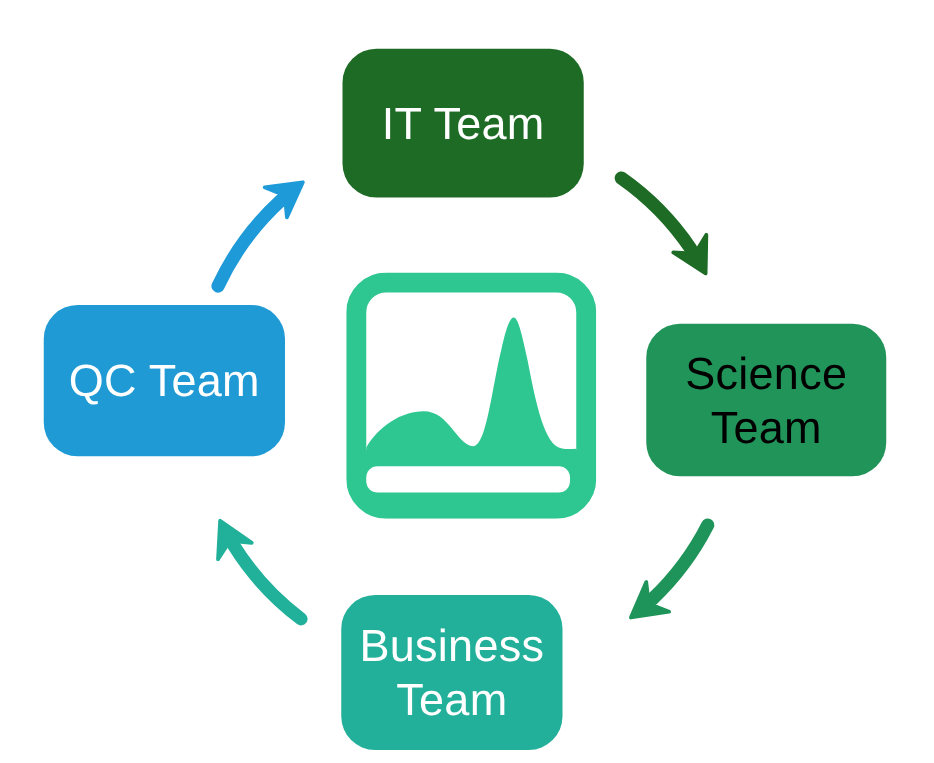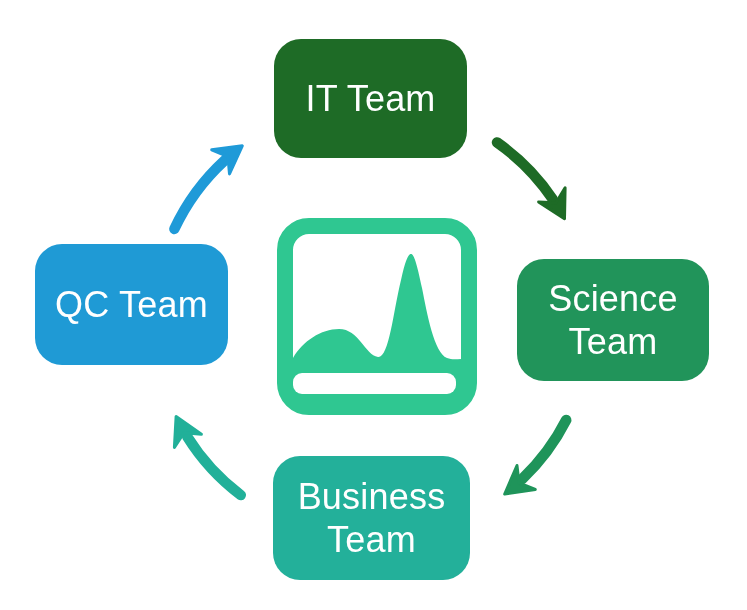--- a/index.html
+++ b/index.html
@@ -23,21 +23,21 @@
     text-align: center;
     border-radius: 27px;
     color: #ffffff;
     font-size: 36px;
     line-height: 1.2;
     letter-spacing: 0.2px;
   }
   .node .lbl { display: block; padding: 0 14px; }
   .node-it       { left: 274px; top: 21px;  width: 193px; height: 119px; }
   .node-science  { left: 517px; top: 241px; width: 192px; height: 122px; }
-  .node-business { left: 273px; top: 438px; width: 197px; height: 124px; }
+  .node-business { left: 273px; top: 458px; width: 177px; height: 124px; }
   .node-qc       { left: 35px;  top: 226px; width: 193px; height: 121px; }
   #arrows-layer, #center-icon {
     position: absolute;
   }
   #arrows-layer { left: 0; top: 0; }
   #center-icon { left: 277px; top: 200px; }
 </style>
 </head>
 <body>
 
@@ -78,21 +78,21 @@
              C 150 95, 157 135, 170 140
              C 175 142, 180 141, 184 141
              L 184 150 L 16 150 Z"></path>
 
     <rect x="16" y="155" width="163" height="21" rx="9" fill="var(--icon-inner)"></rect>
   </svg>
 
   <div class="node node-it" style="background: rgb(30, 107, 38); color: rgb(255, 255, 255);">
     <span class="lbl">IT Team</span>
   </div>
-  <div class="node node-science" style="background: rgb(33, 148, 90); color: #ffffff;">
+  <div class="node node-science" style="background: rgb(33, 148, 90); color: #000000;">
     <span class="lbl">Science Team</span>
   </div>
   <div class="node node-business" style="background: rgb(35, 176, 154); color: rgb(255, 255, 255);">
     <span class="lbl">Business Team</span>
   </div>
   <div class="node node-qc" style="background: rgb(31, 154, 213); color: rgb(255, 255, 255);">
     <span class="lbl">QC Team</span>
   </div>
 
 </div>

